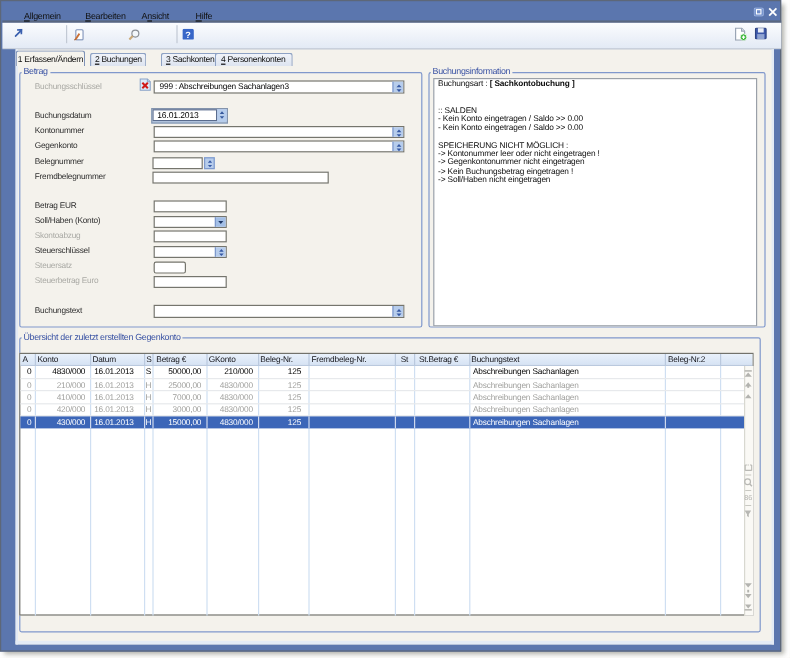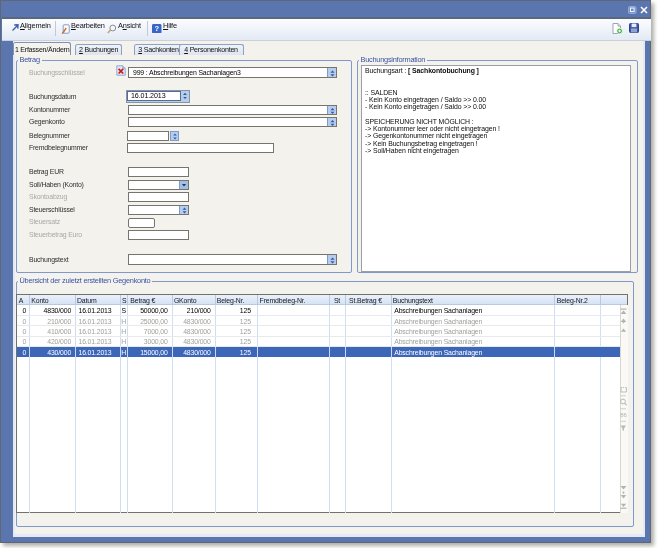--- a/index.html
+++ b/index.html
@@ -3,21 +3,21 @@
 *{margin:0;padding:0;box-sizing:border-box}
 svg{display:block}
 html,body{width:658px;height:548px;background:#fff;overflow:hidden}
 body{font-family:"Liberation Sans",sans-serif;-webkit-font-smoothing:antialiased}
 .abs{position:absolute}
 #frame{position:absolute;left:0;top:0;width:651px;height:542.5px;background:#5b76ae;border:1px solid #5d6778;box-shadow:3px 3px 4px rgba(150,150,140,.75)}
 #title{position:absolute;left:1px;top:1px;width:649px;height:15px;background:linear-gradient(#6f90d3 0%,#4b74c4 18%,#446dbf 50%,#416bba 55%,#3d65b2 100%);color:#fff;font-size:8px;font-weight:bold;line-height:15.5px;padding-left:7.5px;letter-spacing:-0.05px}
 #tsep{position:absolute;left:1px;top:16px;width:649px;height:1.5px;background:#5a6780}
 #toolbar{position:absolute;left:1px;top:17.5px;width:649px;height:22px;background:linear-gradient(#fbfcfe 0%,#eef2f9 55%,#e3eaf5 100%);border-bottom:1px solid #c9d0dc}
 #content{position:absolute;left:12px;top:40px;width:631.5px;height:495.5px;background:#f4f2ec;border-left:2px solid #e3eaf5;border-right:2.5px solid #e3eaf5;border-bottom:3px solid #e3eaf5}
-.mitem{position:absolute;top:18px;height:13px;font-size:7.4px;letter-spacing:-0.2px;color:#111;line-height:13px}
+.mitem{position:absolute;top:6px;height:13px;font-size:7.4px;letter-spacing:-0.2px;color:#111;line-height:13px}
 .msep{position:absolute;top:20px;height:15px;width:1px;background:#c2c9d4}
 .tab{position:absolute;white-space:nowrap;overflow:hidden;font-size:7.1px;letter-spacing:-0.25px;color:#101010;text-align:center;border:1px solid #8ea2c4;border-bottom:none;border-radius:2.5px 2.5px 0 0}
 .tabi{background:linear-gradient(#f0f3f9,#dde4f0);top:44px;height:11.2px;line-height:11px}
 .taba{background:#f5f3ed;top:41.7px;height:13.5px;line-height:14px;border-color:#7f93b8}
 .grp{position:absolute;border:1px solid #8098cc;border-radius:2px}
 .glab{position:absolute;font-size:7.4px;letter-spacing:-0.25px;color:#3a53a4;background:#f4f2ec;line-height:8px;padding:0 2px}
 .lab{position:absolute;font-size:6.9px;letter-spacing:-0.2px;color:#2e2e2e;line-height:10px;white-space:nowrap}
 .lab.dis{color:#a9a9a4}
 .fld{position:absolute;background:#fff;border:1px solid #75756d}
 .spin{position:absolute;right:0;top:0;bottom:0;width:9px;background:#b7cdec;border-left:1px solid #7e99cc}

